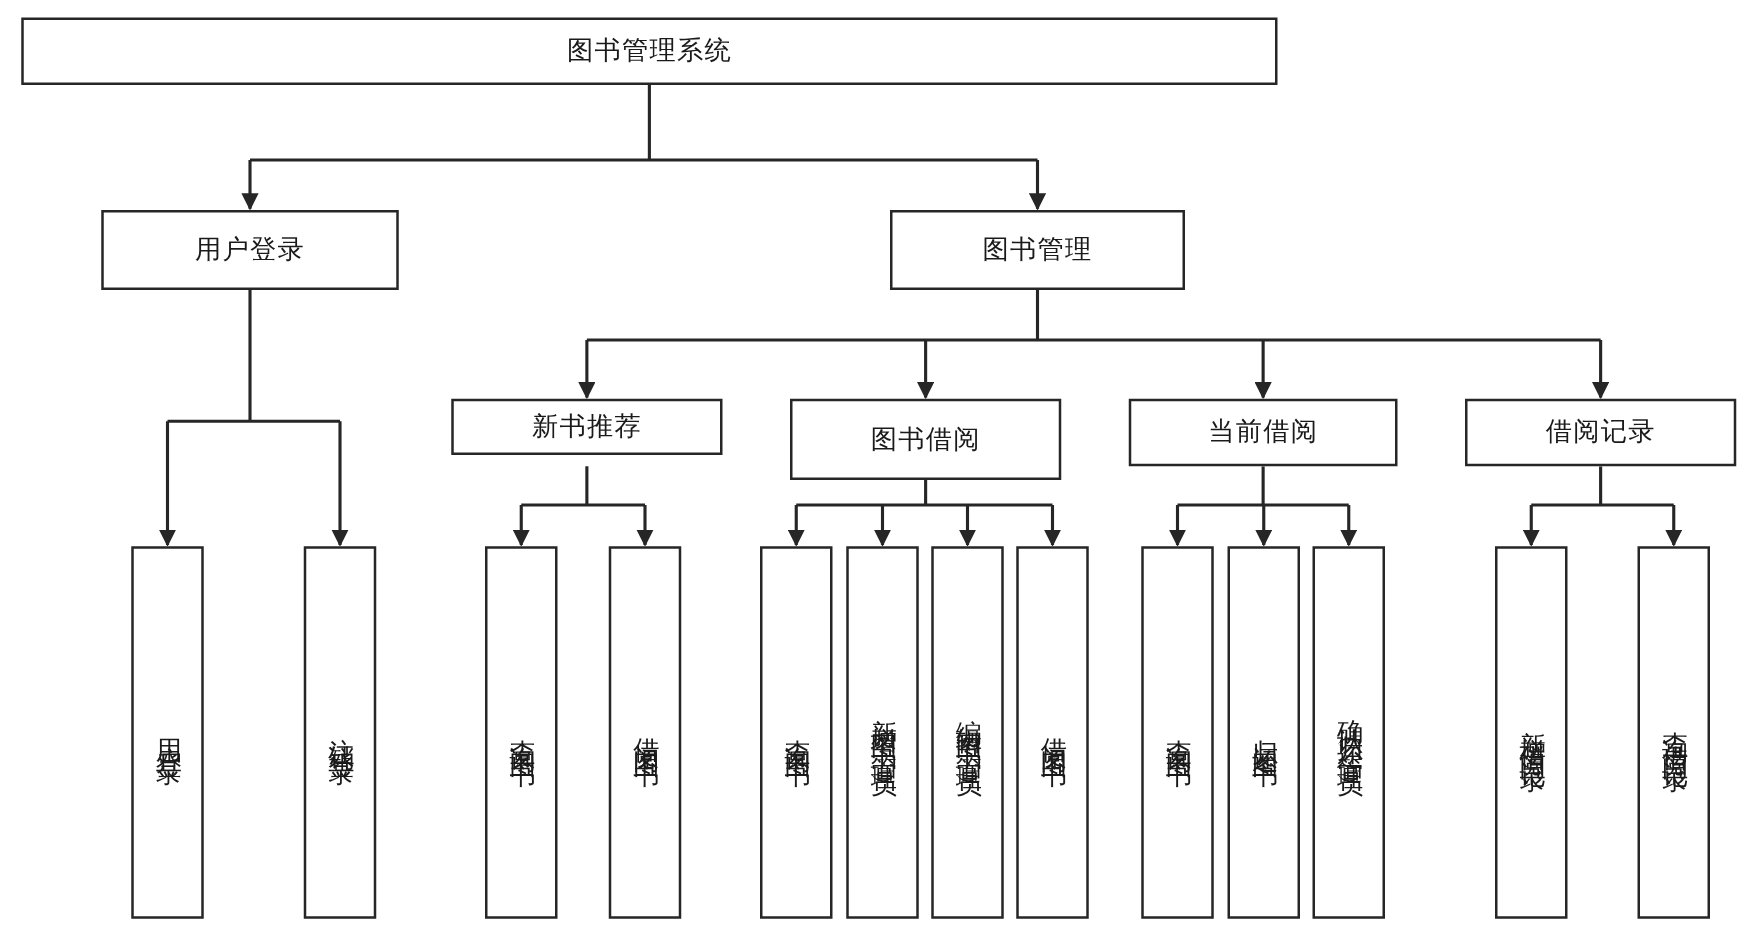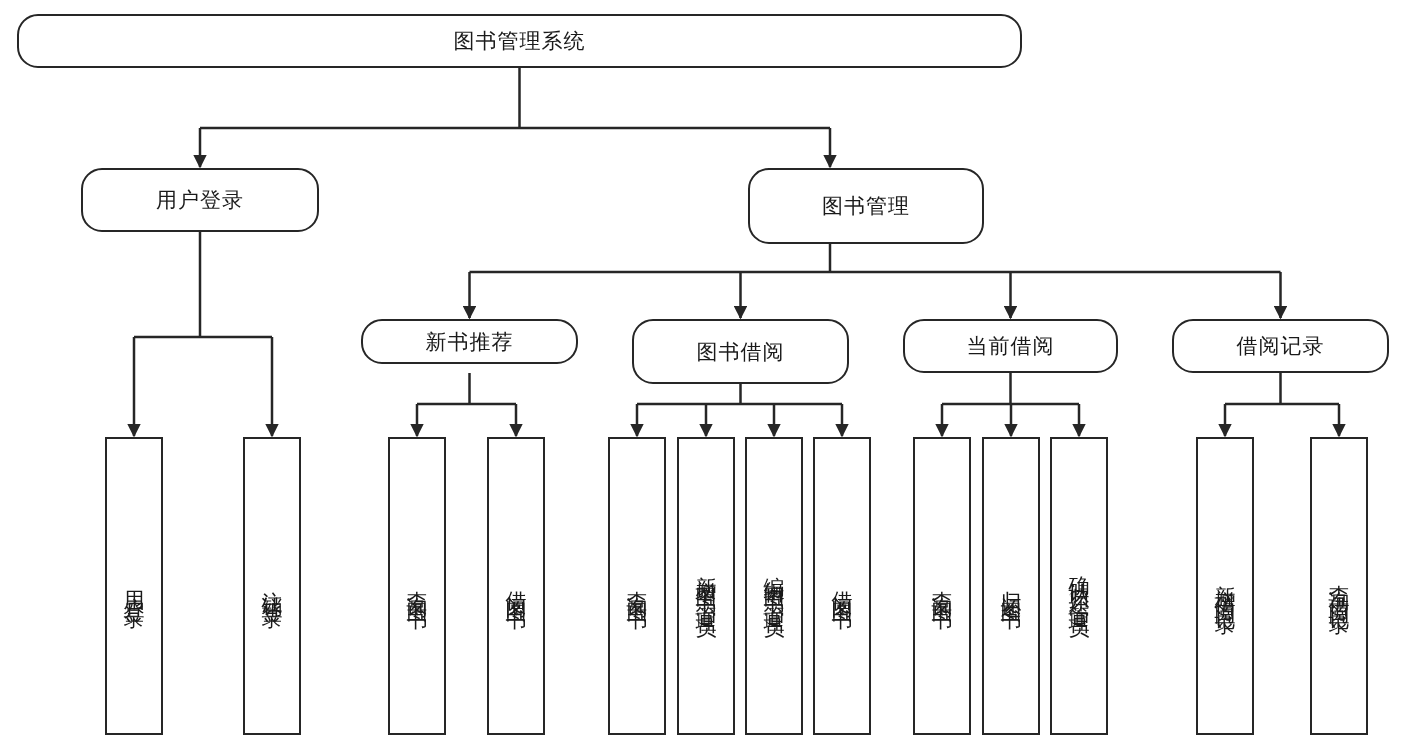--- a/index.html
+++ b/index.html
@@ -24,21 +24,20 @@
     background: #ffffff;
     display: flex;
     align-items: center;
     justify-content: center;
     color: #1a1a1a;
   }
   .node.horizontal {
     font-size: 21px;
     letter-spacing: 1px;
     line-height: 1.1;
-    border-radius: 21px;
   }
   .node.vertical {
     writing-mode: vertical-rl;
     text-orientation: upright;
     font-size: 21px;
     letter-spacing: 6px;
     line-height: 1.05;
     padding-top: 6px;
     padding-bottom: 6px;
     text-indent: 0;
@@ -110,21 +109,21 @@
       <line x1="1225" y1="404" x2="1225" y2="436" stroke="#262626" stroke-width="2.5" marker-end="url(#arrow)"></line>
       <line x1="1339" y1="404" x2="1339" y2="436" stroke="#262626" stroke-width="2.5" marker-end="url(#arrow)"></line>
     </svg>
   <div id="nodes-layer">
       <div class="node horizontal" style="left: 17px; top: 14px; width: 1005px; height: 54px;">
         <span class="htext">图书管理系统</span>
       </div>
       <div class="node horizontal" style="left: 81px; top: 168px; width: 238px; height: 64px;">
         <span class="htext">用户登录</span>
       </div>
-      <div class="node horizontal" style="left: 712px; top: 168px; width: 236px; height: 76px; margin-left: 36px;">
+      <div class="node horizontal" style="left: 712px; top: 168px; width: 236px; height: 64px;">
         <span class="htext">图书管理</span>
       </div>
       <div class="node horizontal" style="left: 361px; top: 319px; width: 217px; height: 45px;">
         <span class="htext">新书推荐</span>
       </div>
       <div class="node horizontal" style="left: 632px; top: 319px; width: 217px; height: 65px;">
         <span class="htext">图书借阅</span>
       </div>
       <div class="node horizontal" style="left: 903px; top: 319px; width: 215px; height: 54px;">
         <span class="htext">当前借阅</span>

